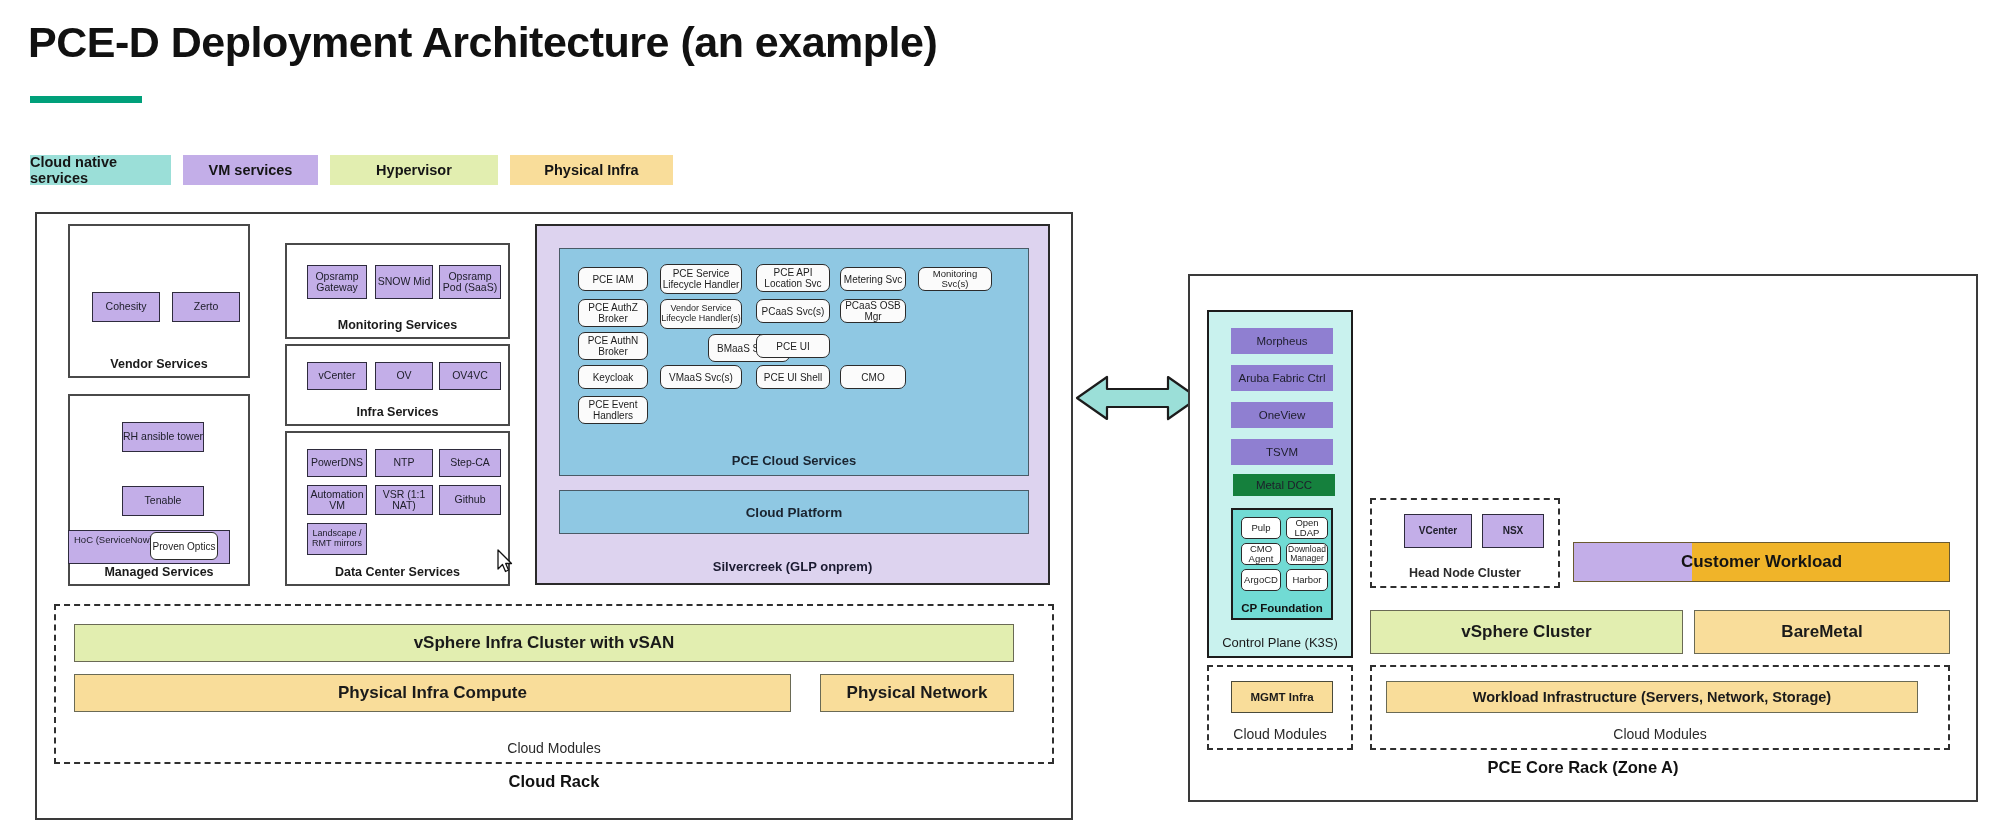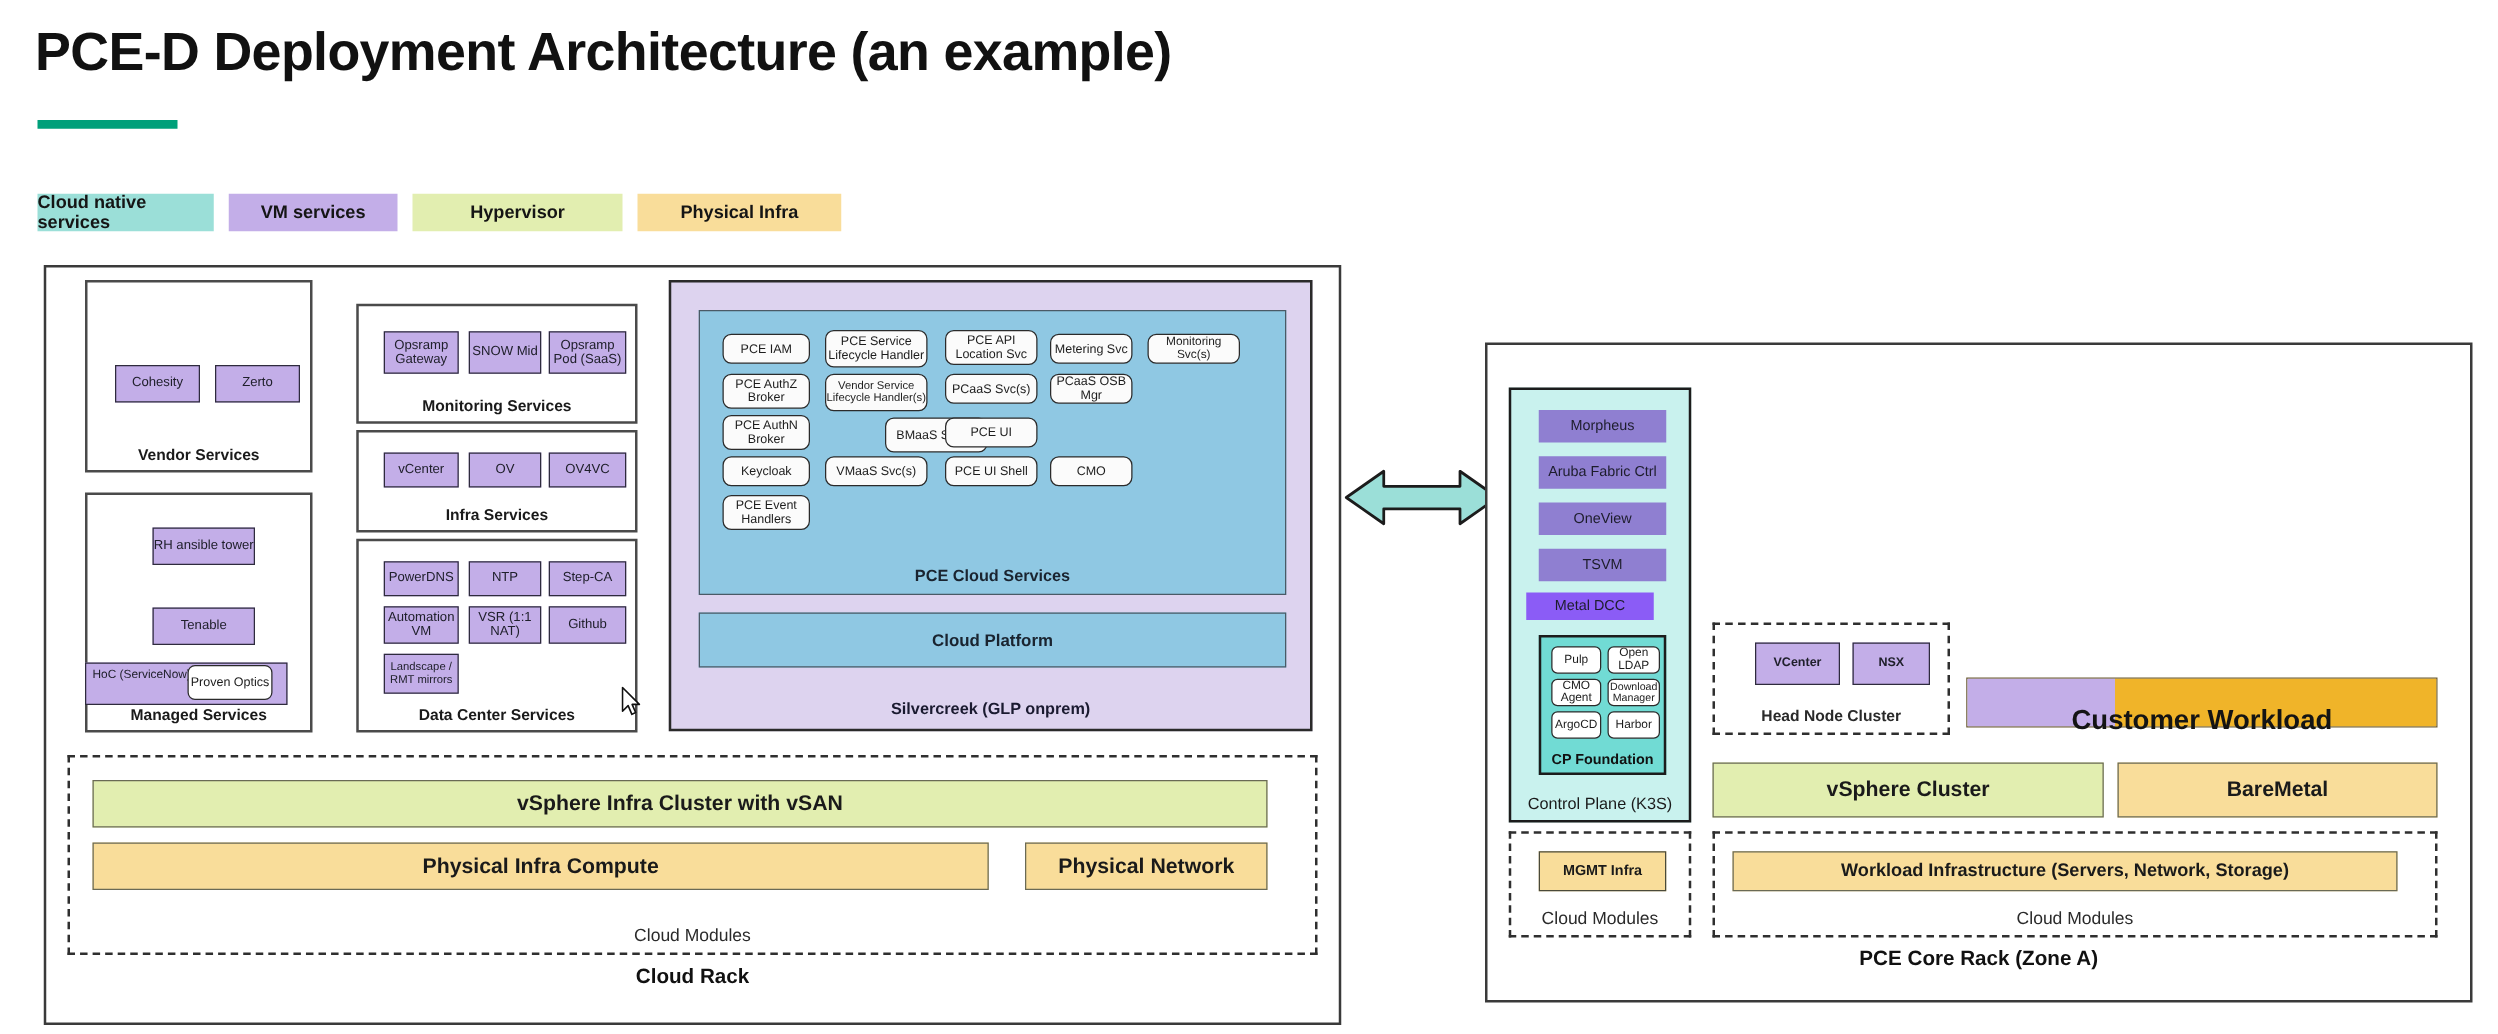--- a/index.html
+++ b/index.html
@@ -147,21 +147,21 @@
 
   
   #customer-workload {
     position: absolute; box-sizing: border-box;
     border: 1.8px solid #6a5a30; display: flex;
   }
   #cw-left  { background: #c3aee8; height: 100%; }
   #cw-right { background: #f0b429; height: 100%; flex: 1; }
   #cw-text {
     position: absolute; left: 0; right: 0; top: 50%; transform: translateY(-50%);
-    text-align: center; font-size: 22px; font-weight: bold; color: #141414; margin-top: 14px;
+    text-align: center; font-size: 17px; font-weight: bold; color: #141414;
   }
 
   
   #hoc-box {
     position: absolute; box-sizing: border-box; background: #c3aee8;
     border: 1.6px solid #2e2b3d;
     font-size: 9.5px; line-height: 1.1; color: #20202c;
     padding: 4px 5px;
   }
   #proven-optics {
@@ -375,21 +375,21 @@
     </div>
     <div class="cp-stack-chip" style="left:22px; top:53px; width:102px; height:26px; background:#8f7fd1;">
       <span>Aruba Fabric Ctrl</span>
     </div>
     <div class="cp-stack-chip" style="left:22px; top:90px; width:102px; height:26px; background:#8f7fd1;">
       <span>OneView</span>
     </div>
     <div class="cp-stack-chip" style="left:22px; top:127px; width:102px; height:26px; background:#8f7fd1;">
       <span>TSVM</span>
     </div>
-    <div class="cp-stack-chip" style="left:12px; top:162px; width:102px; height:22px; background:#8b5cf6;">
+    <div class="cp-stack-chip" style="left:24px; top:162px; width:102px; height:22px; background:#15803d;">
       <span>Metal DCC</span>
     </div>
 
     <div id="cp-foundation" style="left:22px; top:196px; width:102px; height:112px;">
       <div class="cpf-chip" style="left:8px; top:7px; width:40px; height:22px;">
         <span>Pulp</span>
       </div>
       <div class="cpf-chip" style="left:53px; top:7px; width:42px; height:22px;text-align:center;">
         <span>Open LDAP</span>
       </div>

